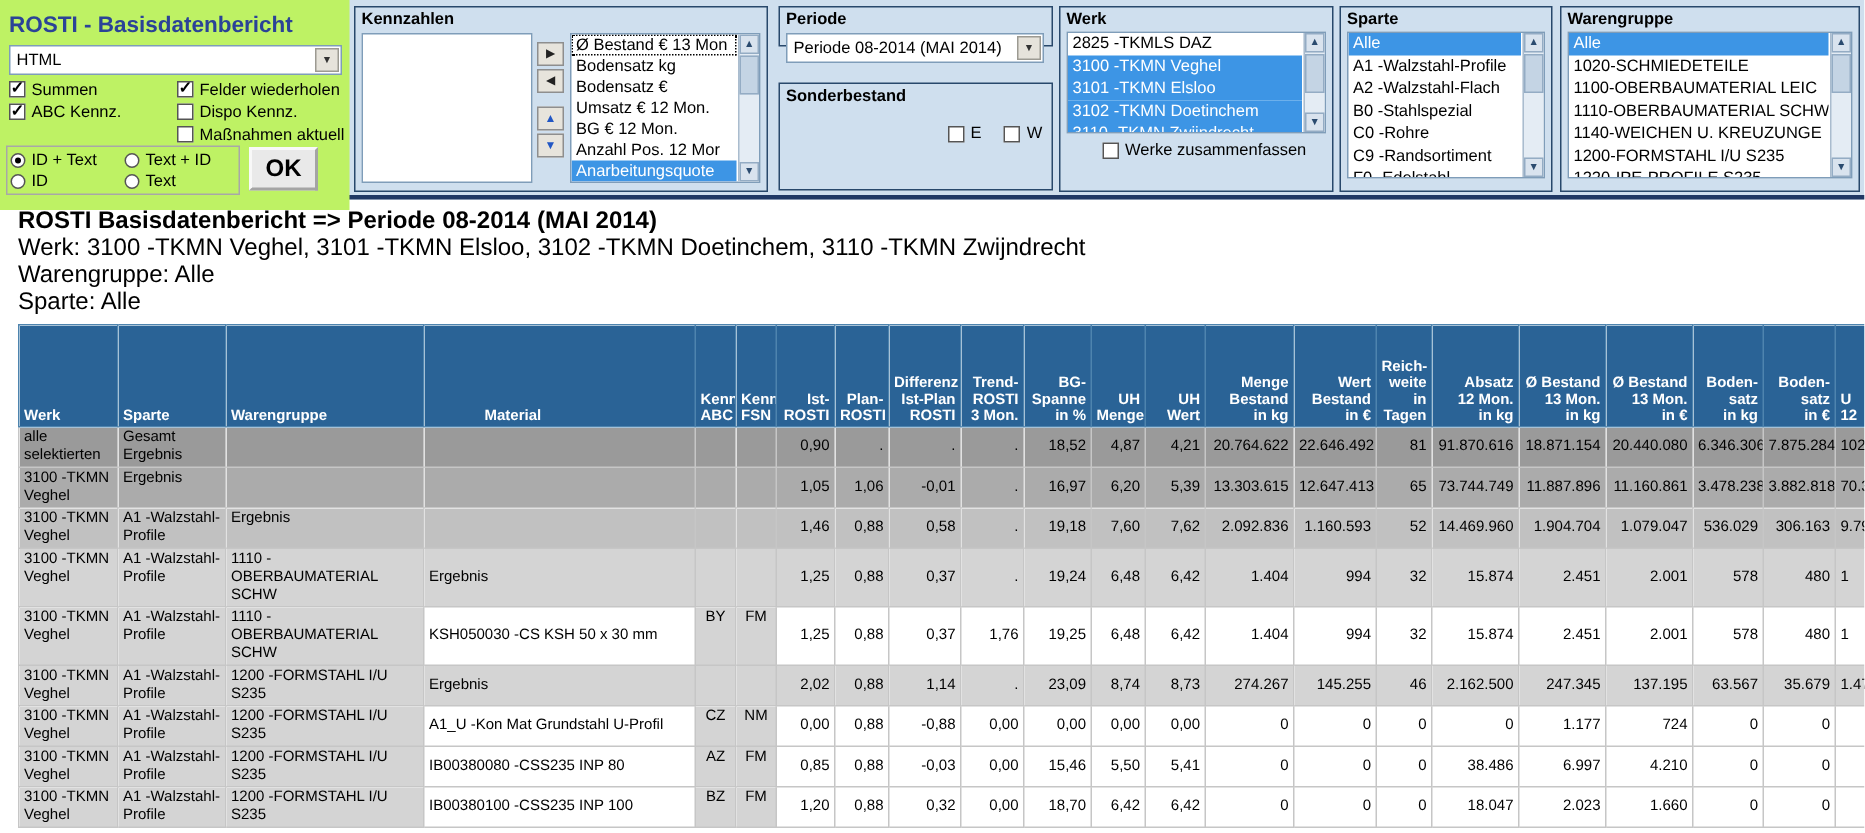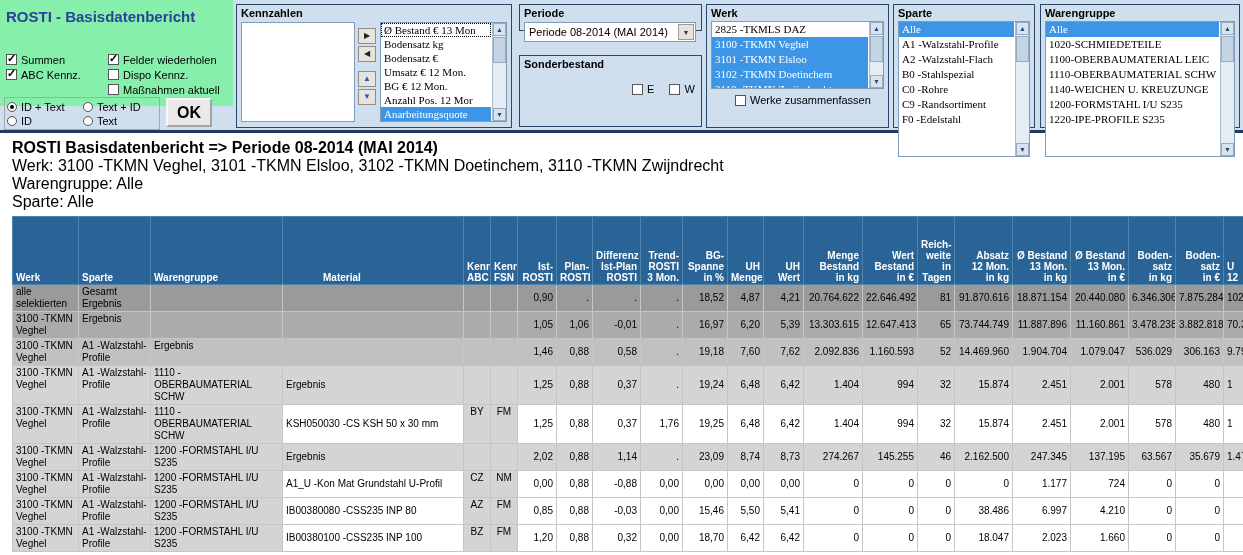--- a/index.html
+++ b/index.html
@@ -2,48 +2,48 @@
 <html><head>
 <meta charset="utf-8">
 <style>
   * { box-sizing: border-box; margin: 0; padding: 0; }
   html, body { width: 1243px; height: 555px; overflow: hidden; }
   body { font-family: "Liberation Sans", sans-serif; font-size: 11px; background: #ffffff; color: #000; }
 
   
   .controls { position: relative; width: 1243px; height: 133px; background: #CFDFEE; border-bottom: 3px solid #1F3864; }
 
-  .left-panel { position: absolute; left: 0; top: 0; width: 233px; height: 106px; background: #86efac; }
+  .left-panel { position: absolute; left: 0; top: 0; width: 233px; height: 140px; background: #bef264; }
   .app-title { position: absolute; left: 6px; top: 8px; font-size: 15px; font-weight: bold; color: #2B4397; white-space: nowrap; }
 
   .combo { position: relative; background: #fff; border: 1px solid #7F9DB9; height: 20px; display: flex; align-items: center; padding: 0 18px 0 4px; font-size: 11px; white-space: nowrap; overflow: hidden; }
   .combo .arrow-btn { position: absolute; right: 1px; top: 1px; bottom: 1px; width: 16px; background: #E6E3DB; border: 1px solid #9C9A92; display: flex; align-items: center; justify-content: center; font-size: 7px; color: #333; cursor: default; }
   .format-combo { position: absolute; left: 6px; top: 30px; width: 222px; }
 
-  .cb-grid { position: absolute; left: 6px; top: 52px; width: 224px; display: grid; grid-template-columns: 98px auto; grid-auto-rows: 15px; column-gap: 4px; align-items: center; }
+  .cb-grid { position: absolute; left: 6px; top: 52px; width: 224px; display: grid; grid-template-columns: 98px auto; grid-auto-rows: 15px; column-gap: 14px; align-items: center; }
   .cbrow { display: flex; align-items: center; gap: 4px; white-space: nowrap; }
   .cb { width: 11px; height: 11px; background: #fff; border: 1px solid #555; position: relative; flex: 0 0 auto; }
   .cb.on::after { content: "\2713"; position: absolute; left: 0px; top: -3px; font-size: 11px; font-weight: bold; color: #000; }
 
   .radio-box { position: absolute; left: 4px; top: 97px; width: 156px; height: 33px; border: 1px solid #A8A8A8; display: grid; grid-template-columns: 76px auto; grid-auto-rows: 14px; align-items: center; padding: 2px 2px; }
   .rb { width: 10px; height: 10px; border: 1px solid #555; border-radius: 50%; background: #fff; position: relative; flex: 0 0 auto; }
   .rb.on::after { content: ""; position: absolute; left: 2px; top: 2px; width: 4px; height: 4px; border-radius: 50%; background: #000; }
 
   .ok-btn { position: absolute; left: 166px; top: 98px; width: 46px; height: 29px; background: #E9E9E9; border: 2px outset #F8F8F8; font-weight: bold; font-size: 16px; text-align: center; line-height: 25px; cursor: default; }
 
   .panel { position: absolute; border: 1px solid #28486B; background: #CFDFEE; padding: 2px 4px; }
   .panel-label { font-weight: bold; font-size: 11px; height: 13px; white-space: nowrap; }
 
   .listbox { background: #fff; border: 1px solid #7F9DB9; overflow: hidden; }
   .lb-item { height: 15px; line-height: 15px; padding: 0 3px; font-size: 11px; white-space: nowrap; overflow: hidden; }
   .lb-item.sel { background: #3D95E5; color: #fff; }
   .lb-item.foc { outline: 1px dotted #000; outline-offset: -1px; }
 
   .lb-wrap { position: relative; }
-  .lb-wrap .listbox { position: absolute; inset: 0; padding-right: 15px; font-family: Liberation Serif, serif; }
+  .lb-wrap .listbox { position: absolute; inset: 0; padding-right: 15px; }
   .vscroll { position: absolute; right: 1px; top: 1px; bottom: 1px; width: 14px; background: #E4ECF4; border-left: 1px solid #AABCCE; display: flex; flex-direction: column; }
   .sbtn { height: 13px; background: #D9E3EE; border: 1px solid #94ACC4; font-size: 7px; text-align: center; line-height: 12px; color: #2B4B6F; cursor: default; }
   .sthumb { height: 26px; background: #C4D4E4; border: 1px solid #94ACC4; margin: 1px 0; }
   .sspace { flex: 1; }
   .vscroll .sbtn.bottom { margin-top: auto; }
 
   
   .kennz-panel { left: 236px; top: 4px; width: 276px; height: 124px; }
   .kennz-body { display: flex; gap: 3px; margin-top: 2px; height: 100px; }
   .kennz-selected { width: 114px; height: 100%; }
@@ -58,21 +58,21 @@
   .periode-panel { left: 519px; top: 4px; width: 183px; height: 27px; }
   .periode-combo { margin-top: 2px; width: 172px; }
   .sonder-panel { left: 519px; top: 55px; width: 183px; height: 72px; display: flex; flex-direction: row; justify-content: space-between; padding-bottom: 6px; }
   .sonder-row { display: flex; gap: 15px; margin-left: 28px; }
 
   
   .werk-panel { left: 706px; top: 4px; width: 183px; height: 124px; }
   .werk-list { height: 68px; margin-top: 1px; }
   .werk-cb { margin-top: 5px; padding-left: 24px; }
   .sparte-panel { left: 893px; top: 4px; width: 142px; height: 124px; }
-  .tall-list { height: 136px; margin-top: 1px; }
+  .tall-list { height: 98px; margin-top: 1px; }
   .wg-panel { left: 1040px; top: 4px; width: 200px; height: 124px; }
 
   
   .report { padding: 6px 0 0 12px; background: #fff; width: 1243px; height: 419px; overflow: hidden; }
   .report-line { font-size: 16px; line-height: 17px; margin-bottom: 1px; white-space: nowrap; }
   .report-line.title { font-weight: bold; }
 
   table { border-collapse: collapse; table-layout: fixed; width: 1271px; margin-top: 6px; }
   th, td { border: 1px solid #C6C6C6; padding: 1px 3px; font-size: 10px; white-space: pre-line; overflow: hidden; }
   th { background: #2A6396; color: #fff; font-weight: bold; vertical-align: bottom; height: 68px; border-color: #4E84AE; line-height: 11px; }
@@ -88,20 +88,24 @@
   .row-detail td.hier { background: #D4D4D4; }
 </style>
 </head>
 <body>
 
 <div class="controls">
 
   <div class="left-panel">
     <div class="app-title">ROSTI - Basisdatenbericht</div>
 
+    <div class="combo format-combo">
+      <span>HTML</span>
+      <span class="arrow-btn">▼</span>
+    </div>
 
     <div class="cb-grid">
       <label class="cbrow">
         <span class="cb on"></span>
         <span>Summen</span>
       </label>
       <label class="cbrow">
         <span class="cb on"></span>
         <span>Felder wiederholen</span>
       </label>

